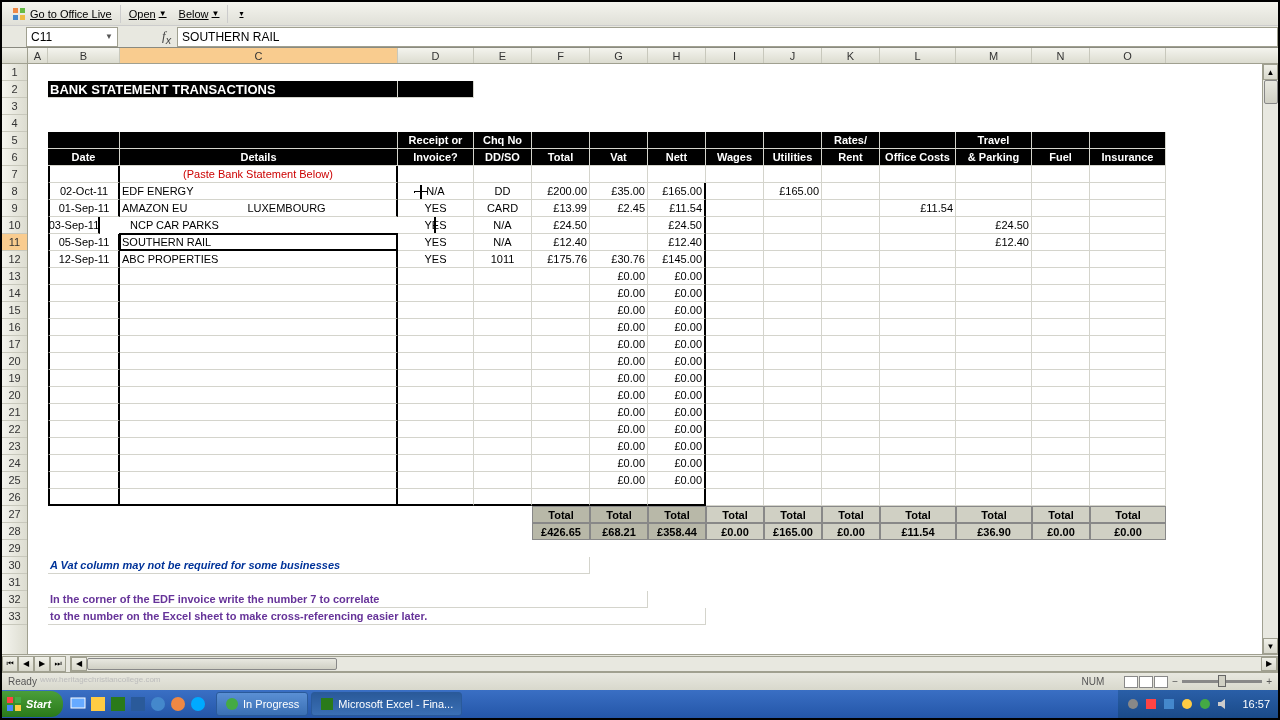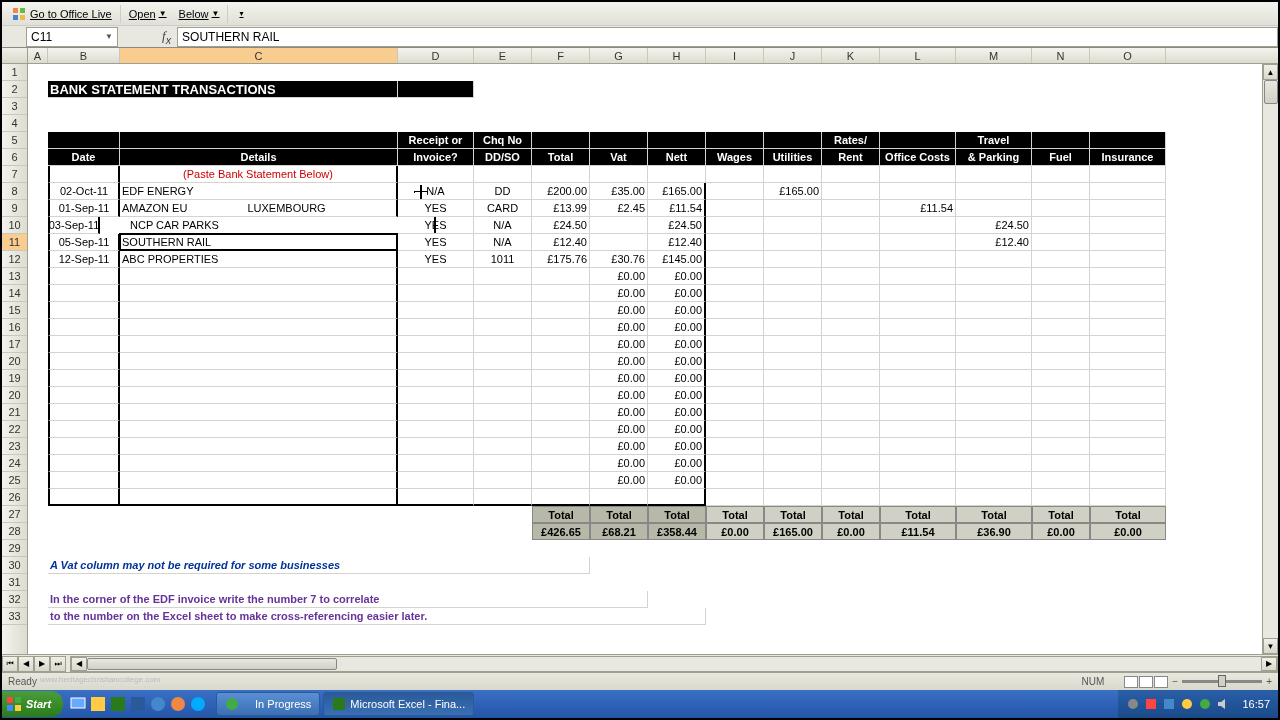--- a/index.html
+++ b/index.html
@@ -610,21 +610,21 @@
           <circle cx="9" cy="9" r="7" fill="#e84"></circle>
         </svg>
       <svg class="task-icon" viewBox="0 0 18 18">
           <circle cx="9" cy="9" r="7" fill="#0af"></circle>
         </svg>
     </div>
     <div class="task-btn">
       <svg width="14" height="14" viewBox="0 0 14 14">
           <circle cx="7" cy="7" r="6" fill="#4a4"></circle>
         </svg>
-      <span style="margin-left:16px">In Progress</span>
+      <span style="margin-left:4px">In Progress</span>
     </div>
     <div class="task-btn active">
       <svg width="14" height="14" viewBox="0 0 14 14">
           <rect x="1" y="1" width="12" height="12" fill="#2a7a1a"></rect>
         </svg>
       <span style="margin-left:4px">Microsoft Excel - Fina...</span>
     </div>
     <div class="tray">
       <svg class="tray-icon" viewBox="0 0 14 14">
           <circle cx="7" cy="7" r="5" fill="#888"></circle>

